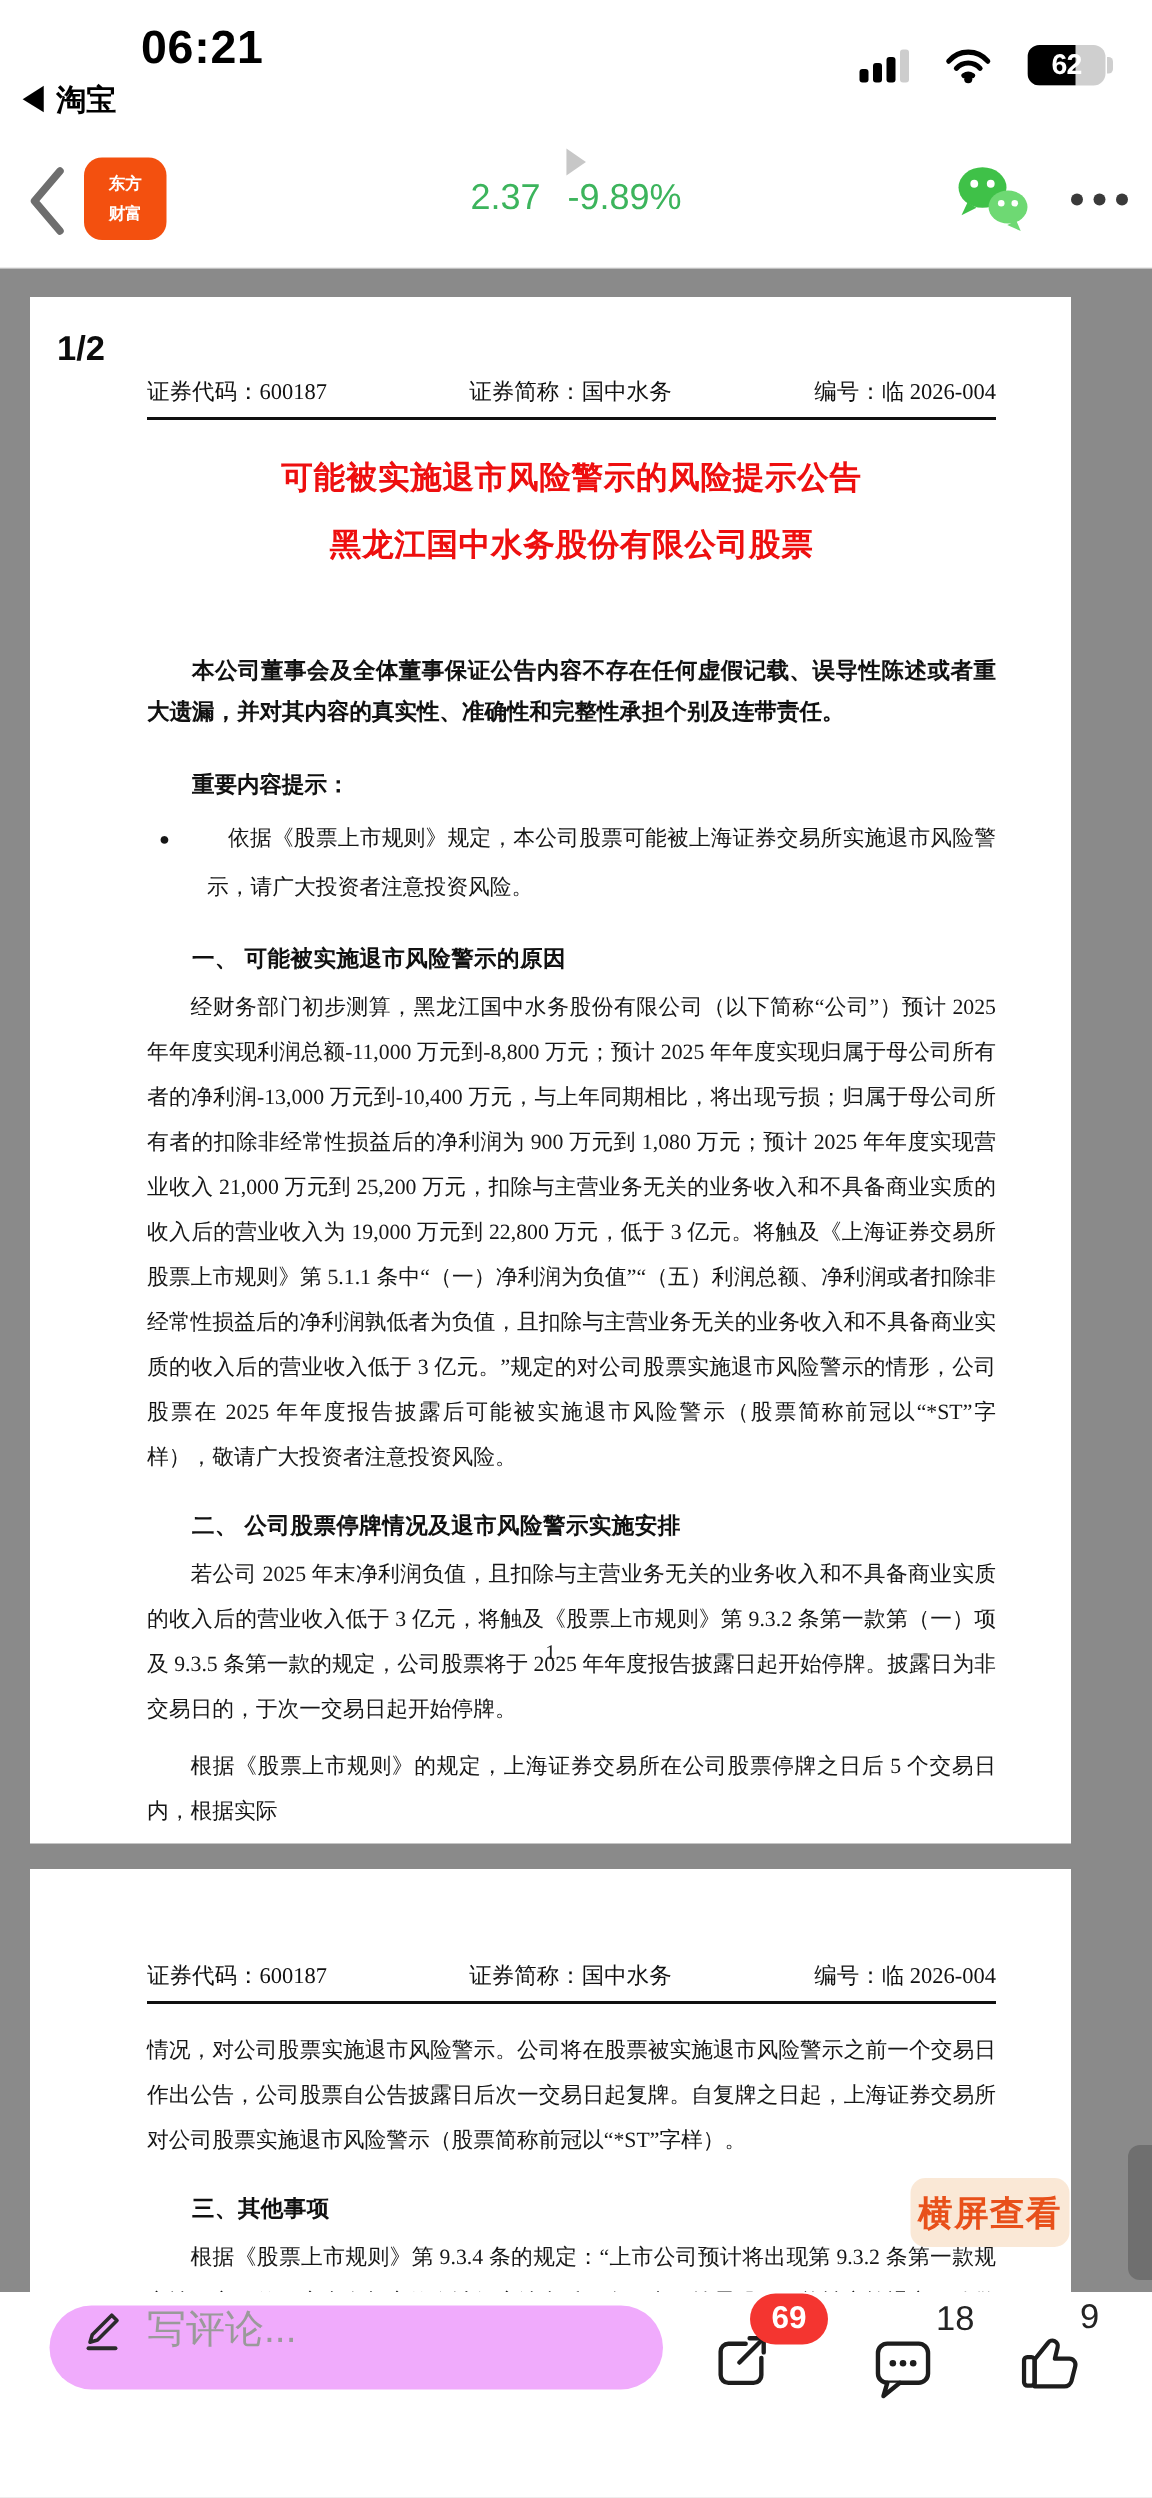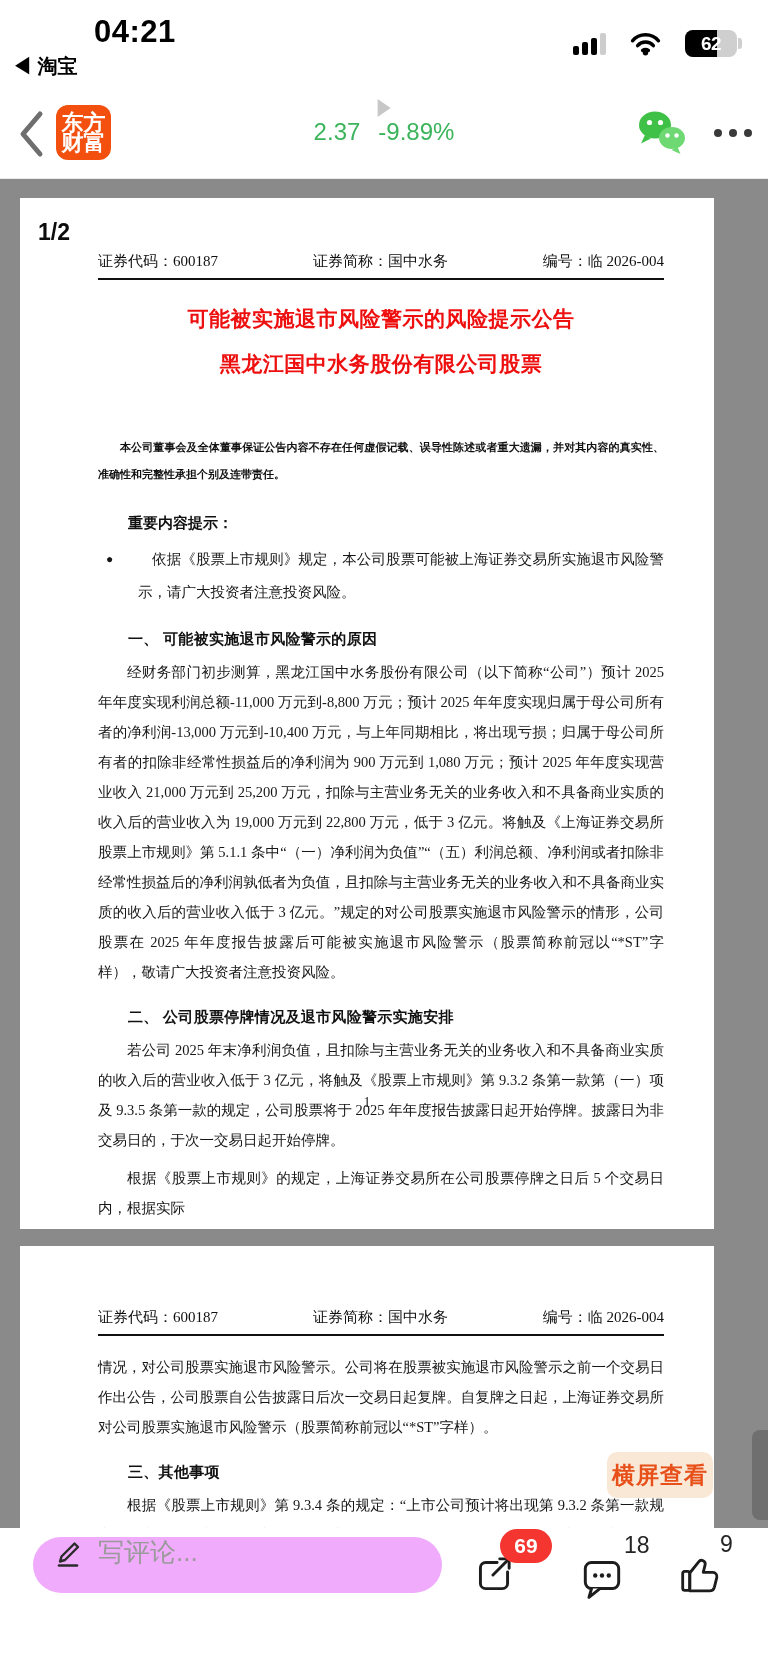--- a/index.html
+++ b/index.html
@@ -21,21 +21,21 @@
   .battery { position:relative; width:52px; height:27px; border-radius:8px; background:#cfcfcf; overflow:hidden; }
   .battery-fill { position:absolute; left:0; top:0; bottom:0; width:62%; background:#000; }
   .battery-label { position:absolute; inset:0; display:flex; align-items:center; justify-content:center;
     color:#fff; font-size:19px; font-weight:700; letter-spacing:-.5px; }
   .battery-cap { width:4px; height:11px; background:#cfcfcf; border-radius:0 3px 3px 0; margin-left:1px; }
   
   .nav-bar { position:absolute; top:88px; left:0; right:0; height:91px; background:#fff; border-bottom:1px solid #ececec; }
   .nav-back { position:absolute; left:16px; top:21px; width:34px; height:50px; display:flex; align-items:center; }
   .logo { position:absolute; left:56px; top:17px; width:55px; height:55px; border-radius:12px; background:#f3500f;
     color:#fff; display:flex; flex-direction:column; align-items:center; justify-content:center;
-    font-size:22px; font-weight:700; line-height:20px; }
+    font-size:11px; font-weight:700; line-height:20px; }
   .nav-center { position:absolute; left:50%; transform:translateX(-50%); top:3px; text-align:center; white-space:nowrap; }
   .nav-title-row { display:flex; align-items:center; justify-content:center; gap:14px; }
   .nav-title { font-size:33px; font-weight:500; color:#151515; }
   .caret { width:0; height:0; border-left:13px solid #c7c7c7; border-top:9px solid transparent; border-bottom:9px solid transparent; margin-top:8px; }
   .nav-price { margin-top:1px; font-size:24px; color:#3cb45c; display:flex; justify-content:center; gap:18px; }
   .nav-right { position:absolute; right:16px; top:16px; display:flex; align-items:center; gap:24px; height:58px; }
   .more { display:flex; gap:7px; }
   .more i { width:8px; height:8px; border-radius:50%; background:#3a3a3a; }
   
   .doc-viewer { position:absolute; top:179px; left:0; right:0; height:1349px; background:#8a8a8a; overflow:hidden; }
@@ -43,21 +43,21 @@
   .page1 { top:19px; height:1031px; overflow:hidden; }
   .page2 { top:1067px; height:520px; }
   .page-inner { padding:0 50px 0 78px; position:relative; }
   .doc-header { display:flex; justify-content:space-between; align-items:baseline;
     border-bottom:2px solid #101010; padding-bottom:7px;
     font-family:"Liberation Serif","DejaVu Serif",serif; font-size:15px; color:#101010; }
   .page1 .doc-header { margin-top:54px; }
   .page2 .doc-header { margin-top:62px; }
   .doc-title { margin-top:16px; text-align:center; color:#ee0f0f; font-weight:700; font-size:21px;
     line-height:45px; letter-spacing:.5px; }
-  .disclaimer { margin-top:48px; font-weight:700; font-size:11px; line-height:27px; color:#111;
+  .disclaimer { margin-top:48px; font-weight:700; font-size:15px; line-height:27px; color:#111;
     text-align:justify; text-indent:2em; }
   .notice { margin-top:26px; font-weight:700; font-size:15px; color:#111; text-indent:2em; }
   .bullet { margin-top:10px; position:relative; padding-left:40px;
     font-family:"Liberation Serif","DejaVu Serif",serif; font-size:14.5px; line-height:33px;
     text-align:justify; color:#161616; }
   .bullet .marker { position:absolute; left:8px; top:0; font-size:12px; font-family:"Liberation Sans",sans-serif; }
   .bullet .b-text { display:block; text-indent:14px; }
   .sec-heading { margin-top:21px; font-weight:700; font-size:15px; color:#111; text-indent:2em; letter-spacing:.3px; }
   .body-para { margin-top:8px; font-family:"Liberation Serif","DejaVu Serif",serif; font-size:14.5px;
     line-height:30px; text-align:justify; text-indent:2em; color:#161616; }
@@ -88,21 +88,21 @@
   .cnt-comment { left:624px; top:4px; }
   .cnt-like { left:720px; top:3px; }
   svg { display:block; }
 </style>
 </head>
 <body>
 
 <div class="screen">
 
   <div class="status-bar">
-    <div class="time">04:21</div>
+    <div class="time">06:21</div>
     <div class="back-app">◀ 淘宝</div>
     <div class="status-icons">
       <span class="signal">
           <i></i>
           <i></i>
           <i></i>
           <i></i>
         </span>
       <span>
         <svg width="33" height="25" viewBox="0 0 33 25" fill="none">

